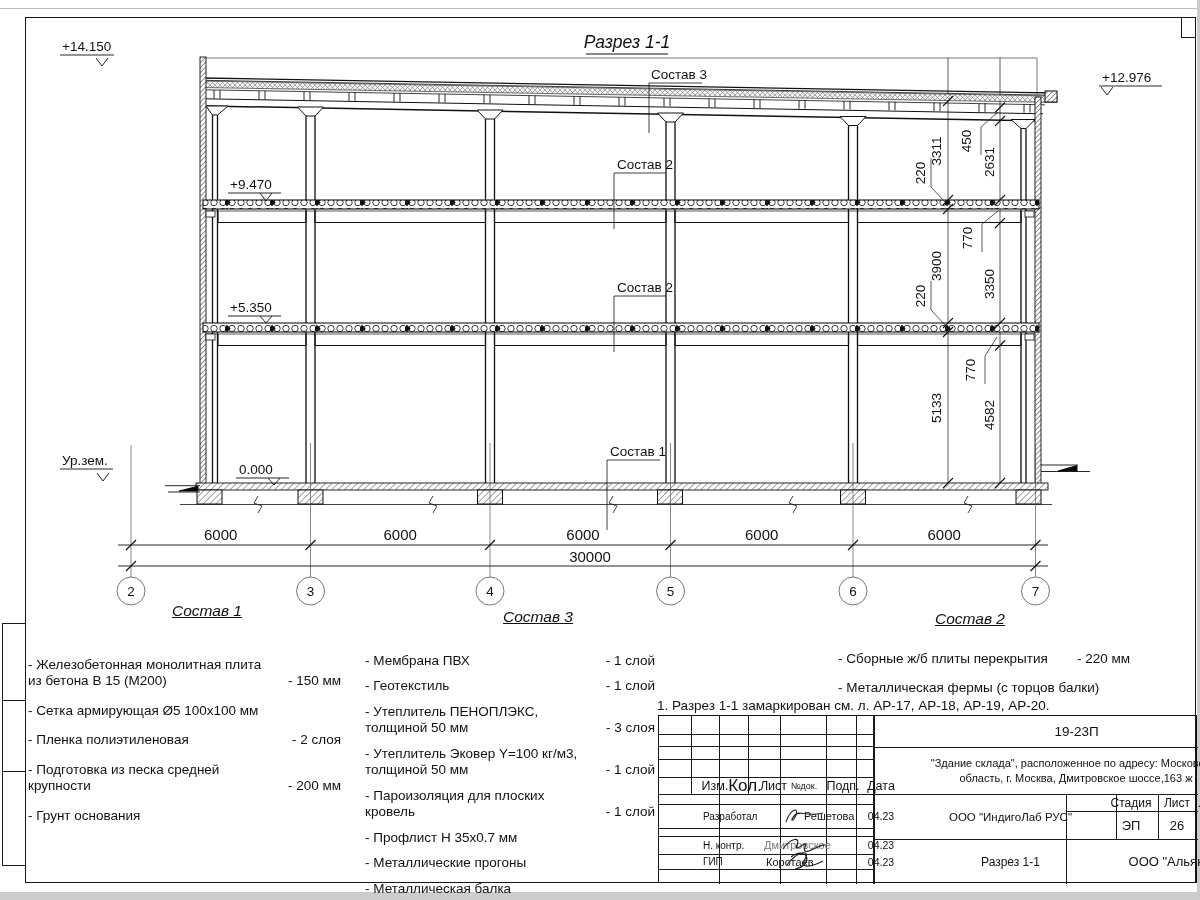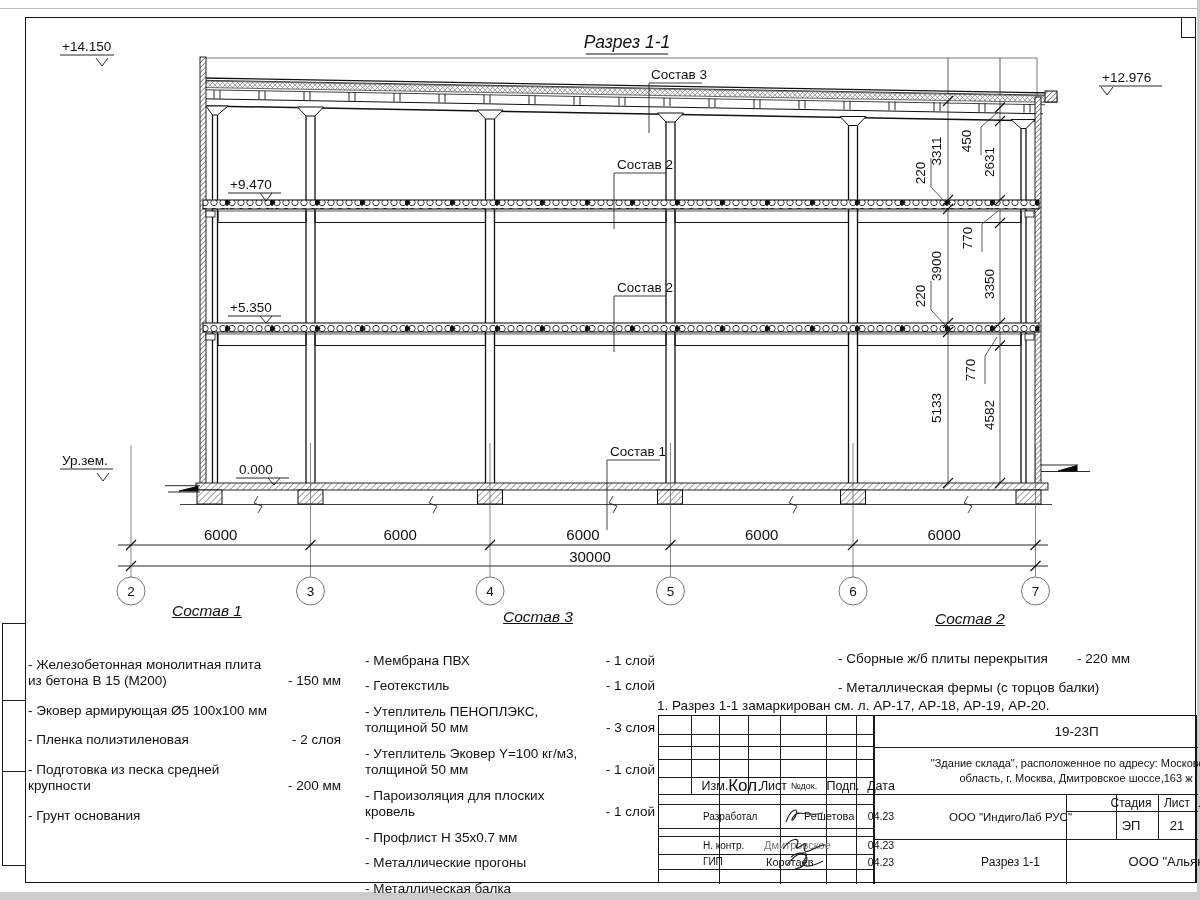--- a/index.html
+++ b/index.html
@@ -214,21 +214,21 @@
 </svg>
 
 <div class="comp" style="left:28px;top:602px;width:313px;">
   <div class="comp-title" style="padding-left:45px;margin-bottom:36px;">Состав 1</div>
   <div class="comp-item">
         <span class="comp-name">- Железобетонная  монолитная плита
 из бетона В 15 (М200)</span>
         <span class="comp-val">- 150 мм</span>
       </div>
   <div class="comp-item">
-        <span class="comp-name">- Эковер армирующая Ø5 100х100 мм</span>
+        <span class="comp-name">- Сетка армирующая Ø5 100х100 мм</span>
         <span class="comp-val"></span>
       </div>
   <div class="comp-item">
         <span class="comp-name">- Пленка полиэтиленовая</span>
         <span class="comp-val">-  2 слоя</span>
       </div>
   <div class="comp-item">
         <span class="comp-name">- Подготовка из песка средней
 крупности</span>
         <span class="comp-val">- 200 мм</span>
@@ -345,19 +345,19 @@
     <path d="M6 30C16 16 30 14 24 24C18 36 34 30 42 26M10 22C26 10 34 30 14 34" stroke="#222" stroke-width="1.2" fill="none"></path>
   </svg>
 
   <div class="tb-cell" style="left:216px;top:0;width:323px;height:31px;font-size:13.5px;">19-23П</div>
   <div class="tb-cell" style="left:227px;top:31px;width:300px;height:47px;font-size:11px;line-height:1.35;">"Здание склада", расположенное по адресу: Московская область, г. Москва, Дмитровское шоссе,163 ж</div>
   <div class="tb-cell" style="left:216px;top:78px;width:191px;height:45px;font-size:11.5px;">ООО "ИндигоЛаб РУС"</div>
   <div class="tb-cell" style="left:407px;top:78px;width:50px;height:17px;font-size:12px;">Стадия</div>
   <div class="tb-cell" style="left:457px;top:78px;width:42px;height:17px;font-size:12px;">Лист</div>
   <div class="tb-cell" style="left:499px;top:78px;width:40px;height:17px;font-size:12px;text-align:center;">Листов</div>
   <div class="tb-cell" style="left:407px;top:95px;width:50px;height:28px;font-size:13px;">ЭП</div>
-  <div class="tb-cell" style="left:457px;top:95px;width:42px;height:28px;font-size:13px;">21</div>
+  <div class="tb-cell" style="left:457px;top:95px;width:42px;height:28px;font-size:13px;">26</div>
   <div class="tb-cell" style="left:499px;top:95px;width:40px;height:28px;font-size:13px;">23</div>
   <div class="tb-cell" style="left:216px;top:123px;width:191px;height:45px;font-size:12px;">Разрез 1-1</div>
   <div class="tb-cell" style="left:407px;top:123px;width:132px;height:45px;font-size:13px;">ООО "Альянс"</div>
 </div>
 
 </div>
 
 </body></html>

